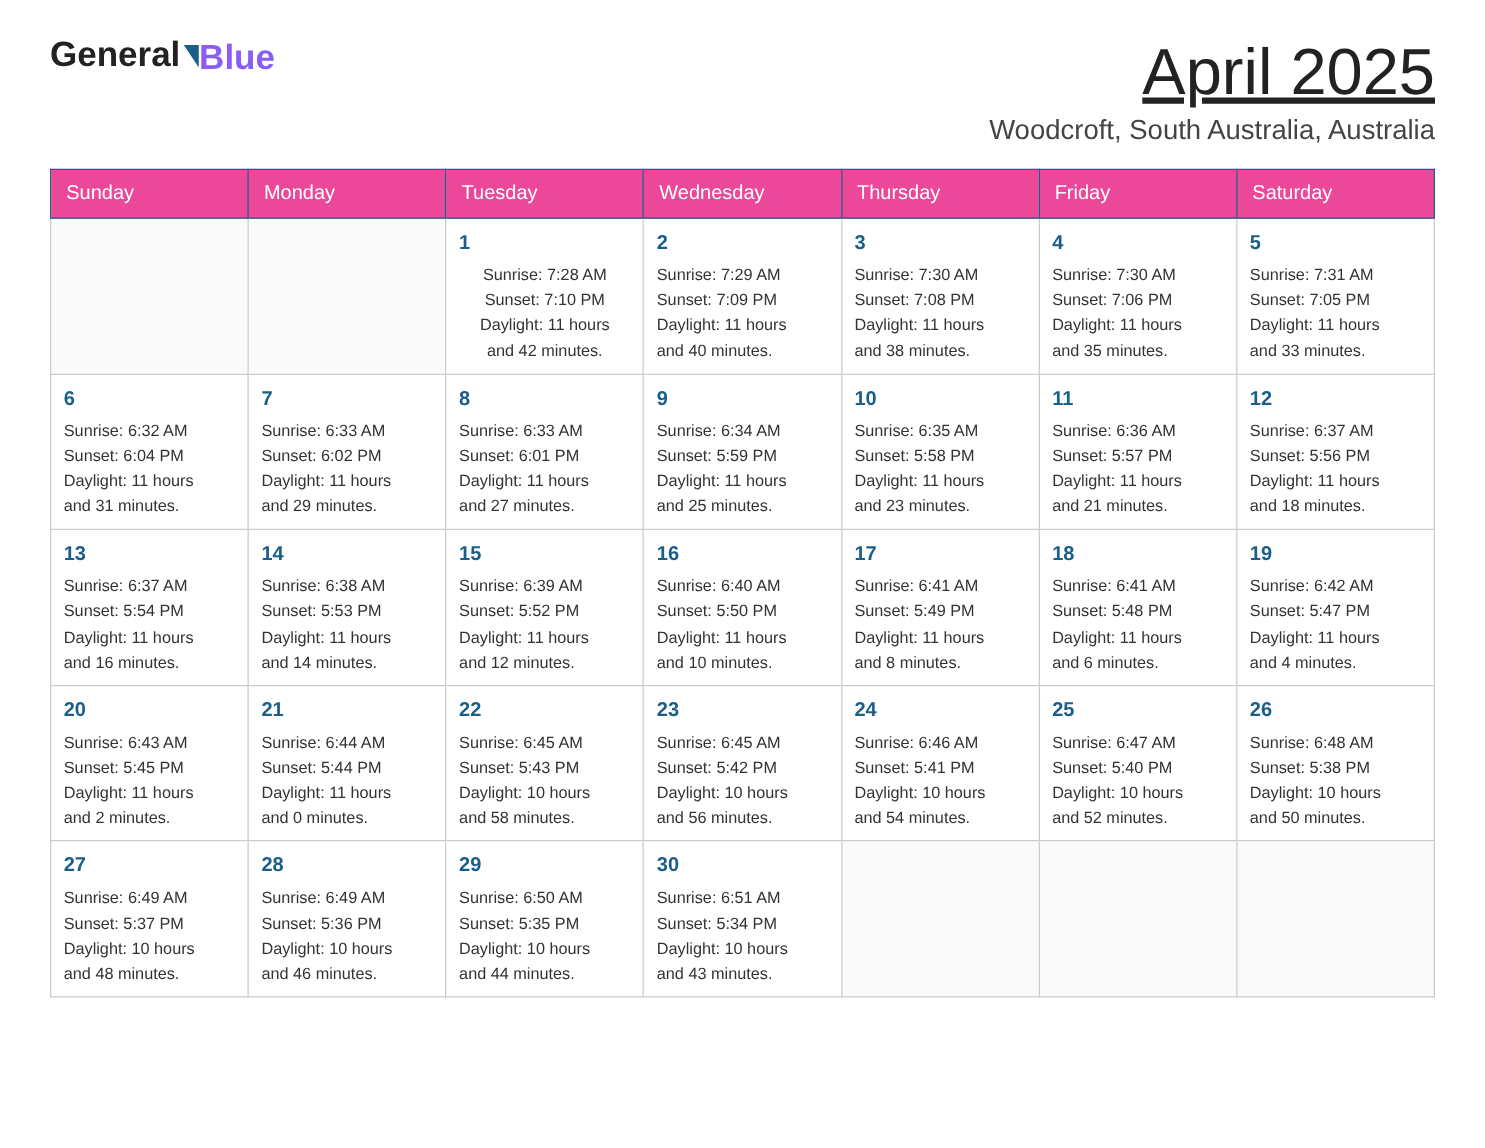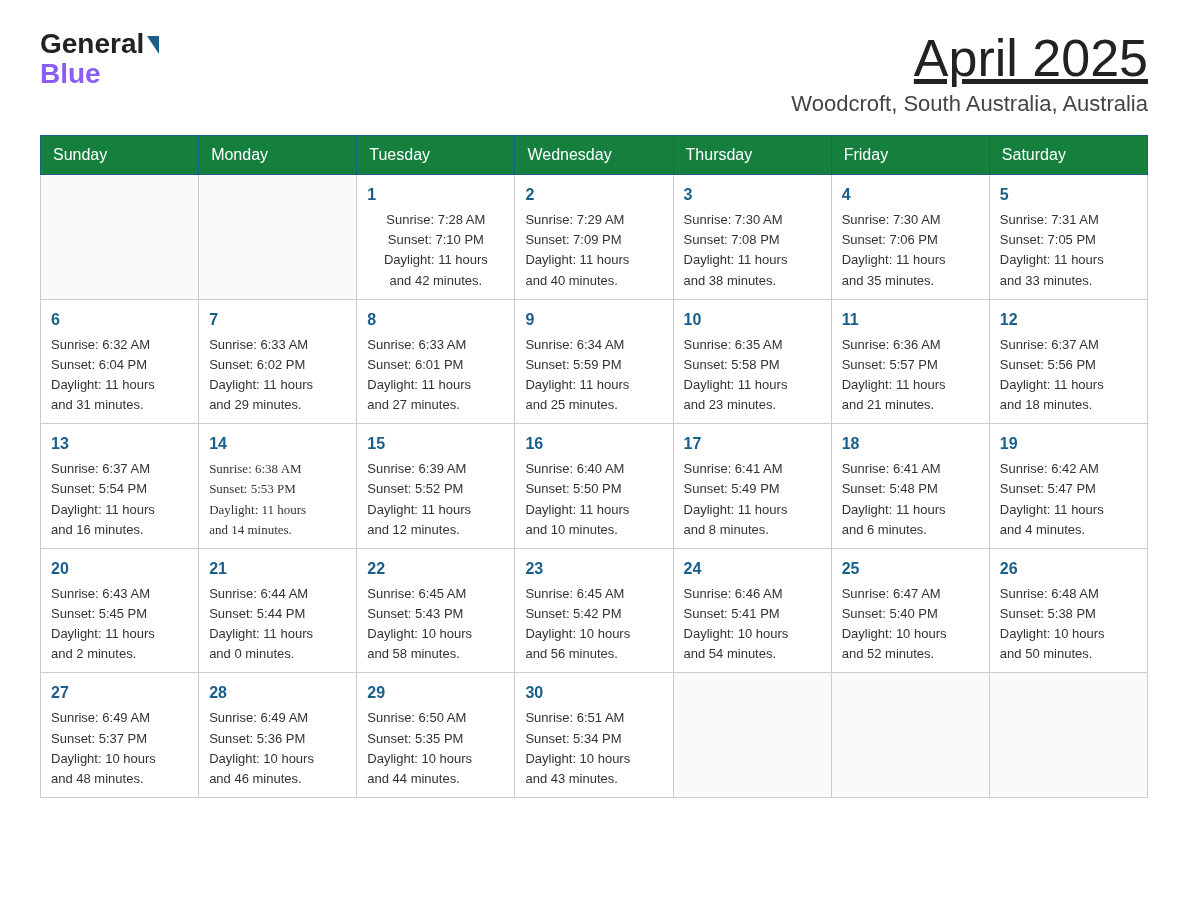--- a/index.html
+++ b/index.html
@@ -12,21 +12,21 @@
       min-height: 918px;
     }
     .header {
       display: flex;
       justify-content: space-between;
       align-items: flex-start;
       margin-bottom: 18px;
     }
     .logo {
       display: flex;
-      flex-direction: column;
+      flex-direction: row;
       align-items: flex-start;
     }
     .logo-text {
       display: flex;
       align-items: center;
       font-size: 28px;
       font-weight: bold;
       color: #222;
       line-height: 1;
     }
@@ -53,21 +53,21 @@
     .location-title {
       font-size: 22px;
       color: #444;
       margin-top: 4px;
     }
     .calendar {
       width: 100%;
       border-collapse: collapse;
     }
     .calendar th {
-      background-color: #15803d;
+      background-color: #ec4899;
       color: #fff;
       padding: 10px 12px;
       text-align: left;
       font-size: 16px;
       font-weight: normal;
       border: 1px solid #1a5e8a;
     }
     .calendar td {
       border: 1px solid #ccc;
       vertical-align: top;
@@ -217,21 +217,21 @@
       <tr>
         <td>
           <span class="day-num">13</span>
           <div class="day-info" style="white-space: pre-line;">Sunrise: 6:37 AM
 Sunset: 5:54 PM
 Daylight: 11 hours
 and 16 minutes.</div>
         </td>
         <td>
           <span class="day-num">14</span>
-          <div class="day-info" style="white-space: pre-line; font-family: Liberation Serif, serif;">Sunrise: 6:38 AM
+          <div class="day-info" style="white-space: pre-line;">Sunrise: 6:38 AM
 Sunset: 5:53 PM
 Daylight: 11 hours
 and 14 minutes.</div>
         </td>
         <td>
           <span class="day-num">15</span>
           <div class="day-info" style="white-space: pre-line;">Sunrise: 6:39 AM
 Sunset: 5:52 PM
 Daylight: 11 hours
 and 12 minutes.</div>

